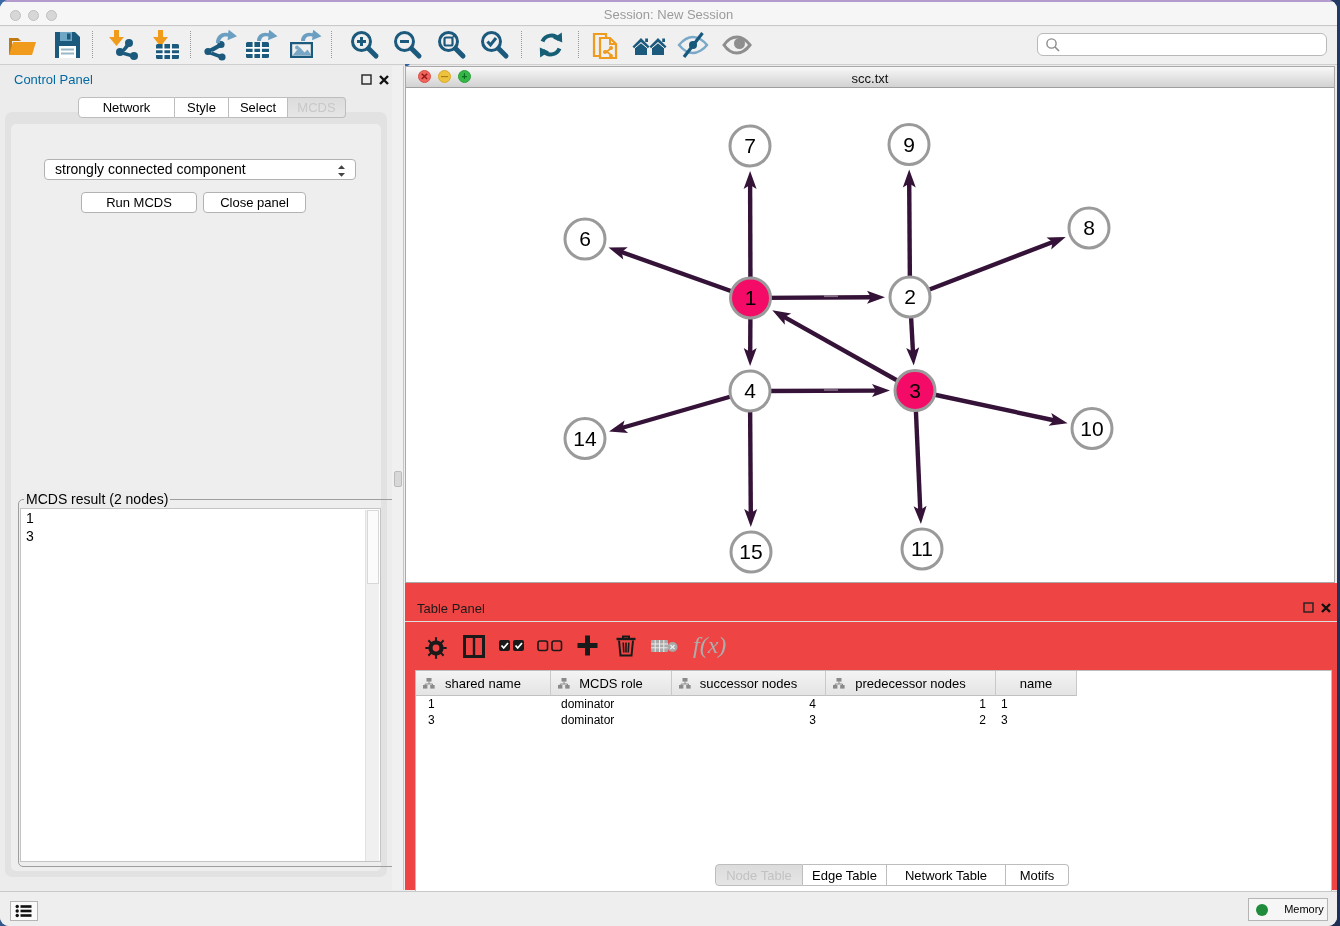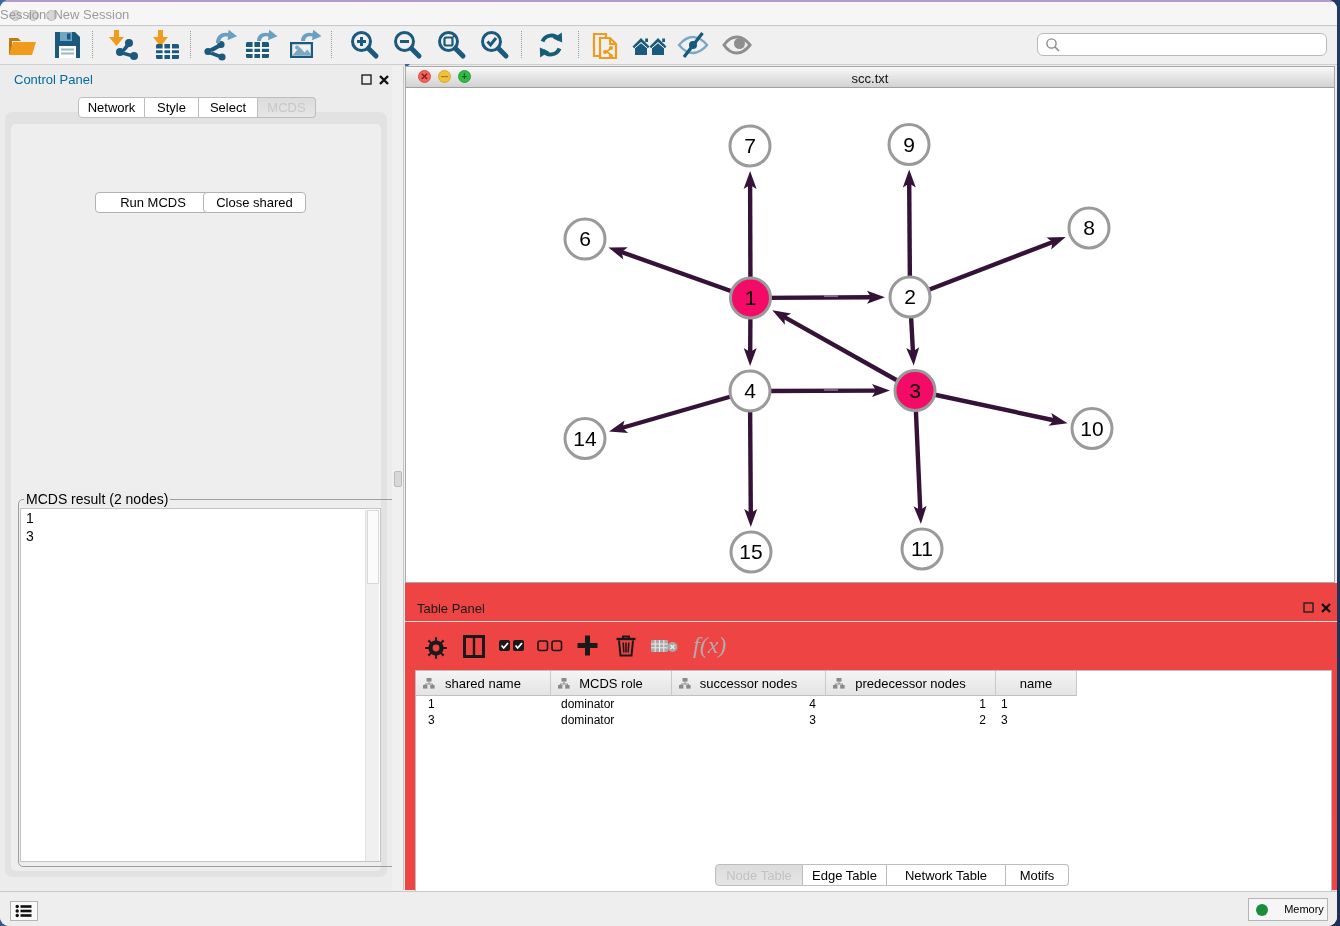--- a/index.html
+++ b/index.html
@@ -1,20 +1,20 @@
 <!DOCTYPE html>
 <html><head><meta charset="utf-8">
 <style>
 *{margin:0;padding:0;box-sizing:border-box}
 html,body{width:1340px;height:926px;overflow:hidden}
 body{background:linear-gradient(115deg,#3c6aa6 0%,#2a4778 45%,#1d2f55 100%);font-family:"Liberation Sans",sans-serif;position:relative}
 .win{position:absolute;left:0;top:0;width:1337px;height:926px;background:#ececec;border-radius:9px;overflow:hidden}
 .titlebar{position:absolute;left:0;top:2px;width:100%;height:24px;background:#f6f6f6;border-bottom:1px solid #c9c9c9}
 .tl{position:absolute;top:8px;width:11px;height:11px;border-radius:50%;background:#d7d7d7;border:1px solid #c0c0c0}
-.title{position:absolute;top:5px;width:100%;text-align:left;font-size:13px;color:#9b9b9b}
+.title{position:absolute;top:5px;width:100%;text-align:center;font-size:13px;color:#9b9b9b}
 .toolbar{position:absolute;left:0;top:27px;width:100%;height:38px;background:#f0f0f0;border-bottom:1px solid #cfcfcf}
 .tb{position:absolute;top:2px}
 .sep{position:absolute;top:4px;height:27px;width:0;border-left:1px dotted #9a9a9a}
 .search{position:absolute;left:1037px;top:6px;width:290px;height:23px;background:#fff;border:1px solid #b9b9b9;border-radius:6px}
 
 .cp{position:absolute;left:0;top:66px;width:392px;height:824px;background:#ececec}
 .cphead{position:absolute;left:14px;top:6px;font-size:13px;color:#0369a1}
 .tabs{position:absolute;top:31px;left:78px;z-index:3;height:21px;display:flex;font-size:13px}
 .tab{border:1px solid #bdbdbd;border-left:none;background:#fff;color:#000;display:flex;align-items:center;justify-content:center;height:21px}
 .tab.first{border-left:1px solid #bdbdbd;border-radius:4px 0 0 4px}
@@ -206,30 +206,35 @@
   </div>
   <div class="cp">
     <div class="cphead">Control Panel</div>
     <svg width="11" height="11" style="position:absolute;left:361px;top:8px" viewBox="0 0 11 11">
         <rect x="1" y="1" width="9" height="9" fill="none" stroke="#222" stroke-width="1.4"></rect>
       </svg>
     <svg width="12" height="12" style="position:absolute;left:378px;top:8px" viewBox="0 0 12 12">
         <path d="M2 2 L10 10 M10 2 L2 10" stroke="#111" stroke-width="2.4"></path>
       </svg>
     <div class="tabs">
-      <div class="tab first" style="width:67px">Network</div>
+      <div class="tab first" style="width:97px">Network</div>
       <div class="tab" style="width:54px">Style</div>
       <div class="tab" style="width:59px">Select</div>
       <div class="tab sel" style="width:58px">MCDS</div>
     </div>
     <div class="tcontent">
         <div class="tinner"></div>
       </div>
-    <div class="btn" style="left:95px;width:116px">Run MCDS</div>
-    <div class="btn" style="left:203px;width:103px">Close shared</div>
+    <div class="selbox">strongly connected component
+      <svg width="11" height="14" style="position:absolute;right:8px;top:4px" viewBox="0 0 11 14">
+          <path d="M2 5 L5.5 1.2 L9 5 Z M2 9 L5.5 12.8 L9 9 Z" fill="#444"></path>
+        </svg>
+    </div>
+    <div class="btn" style="left:81px;width:116px">Run MCDS</div>
+    <div class="btn" style="left:203px;width:103px">Close panel</div>
     <div class="fieldset">
       <div class="leg">MCDS result (2 nodes)</div>
       <div class="ta">1<br>3<div class="tascroll">
             <div class="tathumb"></div>
           </div></div>
     </div>
   </div>
   <div class="vsplit"></div>
     <div class="vline"></div>
     <div class="vknob"></div>

